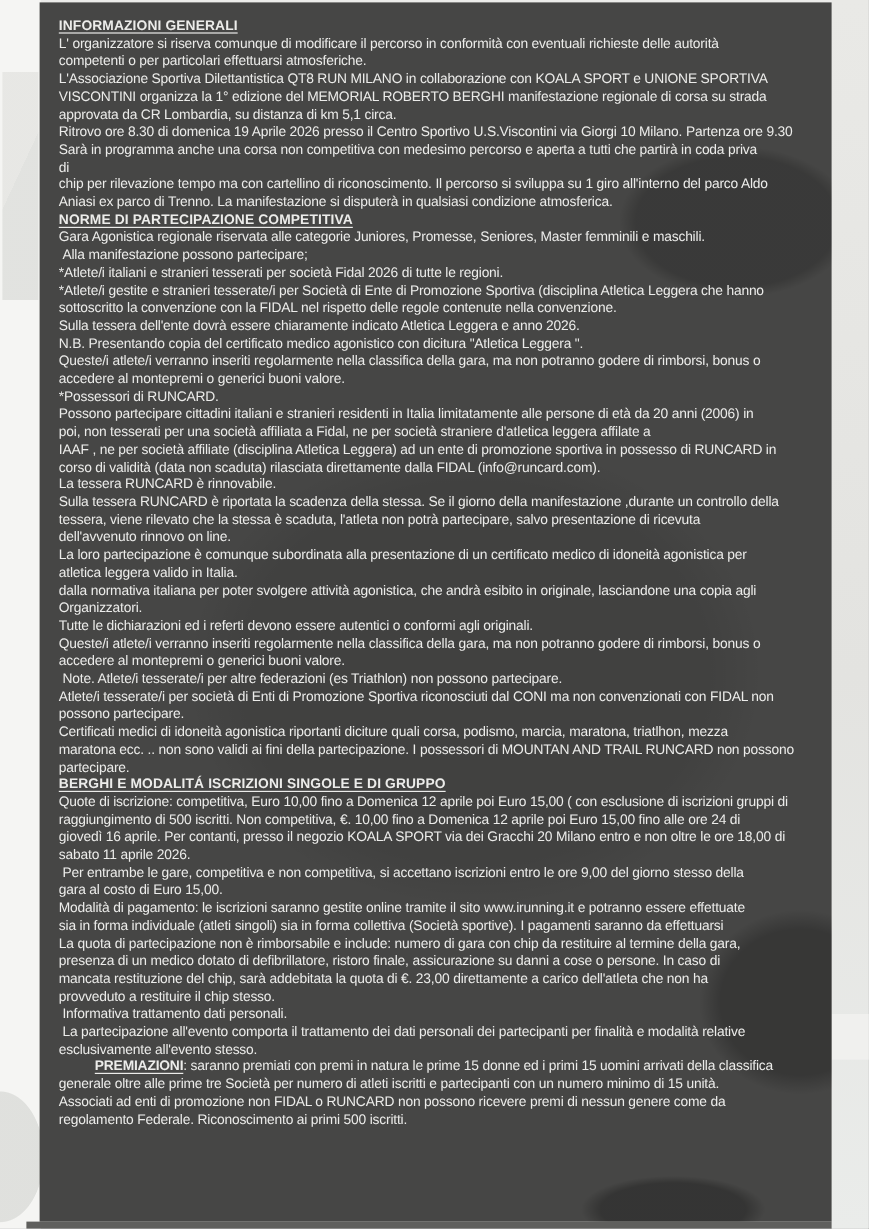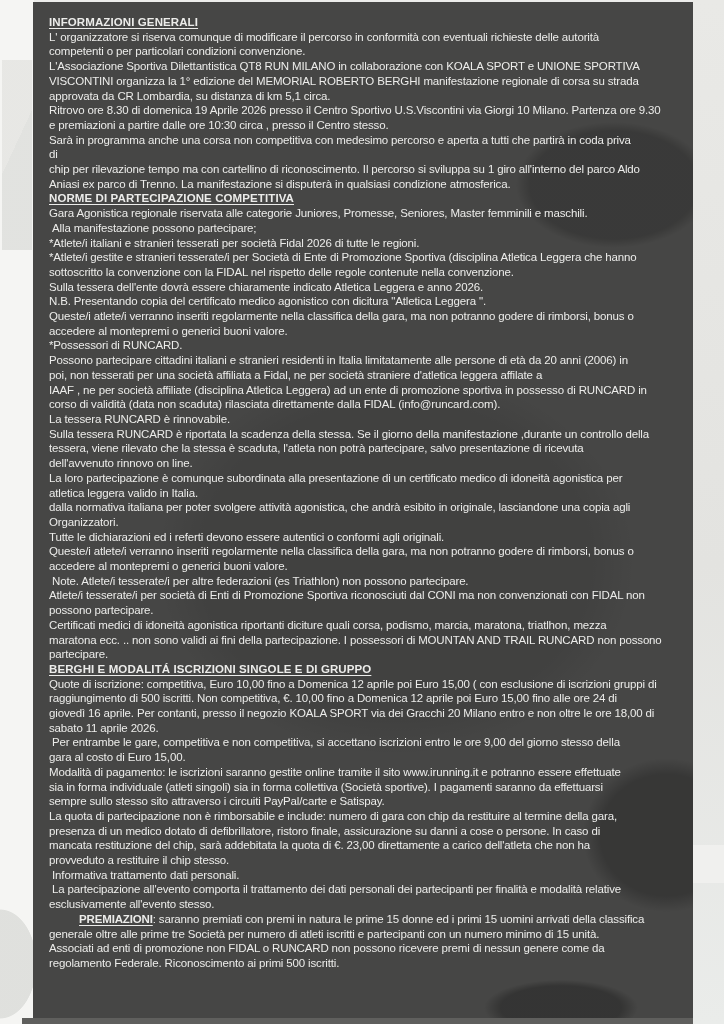--- a/index.html
+++ b/index.html
@@ -105,26 +105,25 @@
 <div class="right-strip">
   <div class="patch"></div>
 </div>
 
 <div class="bottom-strip"></div>
 
 <div class="panel">
   <div class="lines">
       <div class="line header">INFORMAZIONI GENERALI</div>
       <div class="line">L' organizzatore si riserva comunque di modificare il percorso in conformità con eventuali richieste delle autorità</div>
-      <div class="line">competenti o per particolari condizioni convenzione.</div>
+      <div class="line">competenti o per particolari effettuarsi atmosferiche.</div>
       <div class="line">L'Associazione Sportiva Dilettantistica QT8 RUN MILANO in collaborazione con KOALA SPORT e UNIONE SPORTIVA</div>
       <div class="line">VISCONTINI organizza la 1° edizione del MEMORIAL ROBERTO BERGHI manifestazione regionale di corsa su strada</div>
       <div class="line">approvata da CR Lombardia, su distanza di km 5,1 circa.</div>
       <div class="line">Ritrovo ore 8.30 di domenica 19 Aprile 2026 presso il Centro Sportivo U.S.Viscontini via Giorgi 10 Milano. Partenza ore 9.30</div>
-      <div class="line">e premiazioni a partire dalle ore 10:30 circa , presso il Centro stesso.</div>
       <div class="line">Sarà in programma anche una corsa non competitiva con medesimo percorso e aperta a tutti che partirà in coda priva</div>
       <div class="line">di</div>
       <div class="line">chip per rilevazione tempo ma con cartellino di riconoscimento. Il percorso si sviluppa su 1 giro all'interno del parco Aldo</div>
       <div class="line">Aniasi ex parco di Trenno. La manifestazione si disputerà in qualsiasi condizione atmosferica.</div>
       <div class="line header">NORME DI PARTECIPAZIONE COMPETITIVA</div>
       <div class="line">Gara Agonistica regionale riservata alle categorie Juniores, Promesse, Seniores, Master femminili e maschili.</div>
       <div class="line"> Alla manifestazione possono partecipare;</div>
       <div class="line">*Atlete/i italiani e stranieri tesserati per società Fidal 2026 di tutte le regioni.</div>
       <div class="line">*Atlete/i gestite e stranieri tesserate/i per Società di Ente di Promozione Sportiva (disciplina Atletica Leggera che hanno</div>
       <div class="line">sottoscritto la convenzione con la FIDAL nel rispetto delle regole contenute nella convenzione.</div>
@@ -156,21 +155,20 @@
       <div class="line">partecipare.</div>
       <div class="line header">BERGHI E MODALITÁ ISCRIZIONI SINGOLE E DI GRUPPO</div>
       <div class="line">Quote di iscrizione: competitiva, Euro 10,00 fino a Domenica 12 aprile poi Euro 15,00 ( con esclusione di iscrizioni gruppi di</div>
       <div class="line">raggiungimento di 500 iscritti. Non competitiva, €. 10,00 fino a Domenica 12 aprile poi Euro 15,00 fino alle ore 24 di</div>
       <div class="line">giovedì 16 aprile. Per contanti, presso il negozio KOALA SPORT via dei Gracchi 20 Milano entro e non oltre le ore 18,00 di</div>
       <div class="line">sabato 11 aprile 2026.</div>
       <div class="line"> Per entrambe le gare, competitiva e non competitiva, si accettano iscrizioni entro le ore 9,00 del giorno stesso della</div>
       <div class="line">gara al costo di Euro 15,00.</div>
       <div class="line">Modalità di pagamento: le iscrizioni saranno gestite online tramite il sito www.irunning.it e potranno essere effettuate</div>
       <div class="line">sia in forma individuale (atleti singoli) sia in forma collettiva (Società sportive). I pagamenti saranno da effettuarsi</div>
-      <div class="line">sempre sullo stesso sito attraverso i circuiti PayPal/carte e Satispay.</div>
       <div class="line">La quota di partecipazione non è rimborsabile e include: numero di gara con chip da restituire al termine della gara,</div>
       <div class="line">presenza di un medico dotato di defibrillatore, ristoro finale, assicurazione su danni a cose o persone. In caso di</div>
       <div class="line">mancata restituzione del chip, sarà addebitata la quota di €. 23,00 direttamente a carico dell'atleta che non ha</div>
       <div class="line">provveduto a restituire il chip stesso.</div>
       <div class="line"> Informativa trattamento dati personali.</div>
       <div class="line"> La partecipazione all'evento comporta il trattamento dei dati personali dei partecipanti per finalità e modalità relative</div>
       <div class="line">esclusivamente all'evento stesso.</div>
       <div class="line"><span class="bold-underline">PREMIAZIONI</span>: saranno premiati con premi in natura le prime 15 donne ed i primi 15 uomini arrivati della classifica</div>
       <div class="line">generale oltre alle prime tre Società per numero di atleti iscritti e partecipanti con un numero minimo di 15 unità.</div>
       <div class="line">Associati ad enti di promozione non FIDAL o RUNCARD non possono ricevere premi di nessun genere come da</div>

